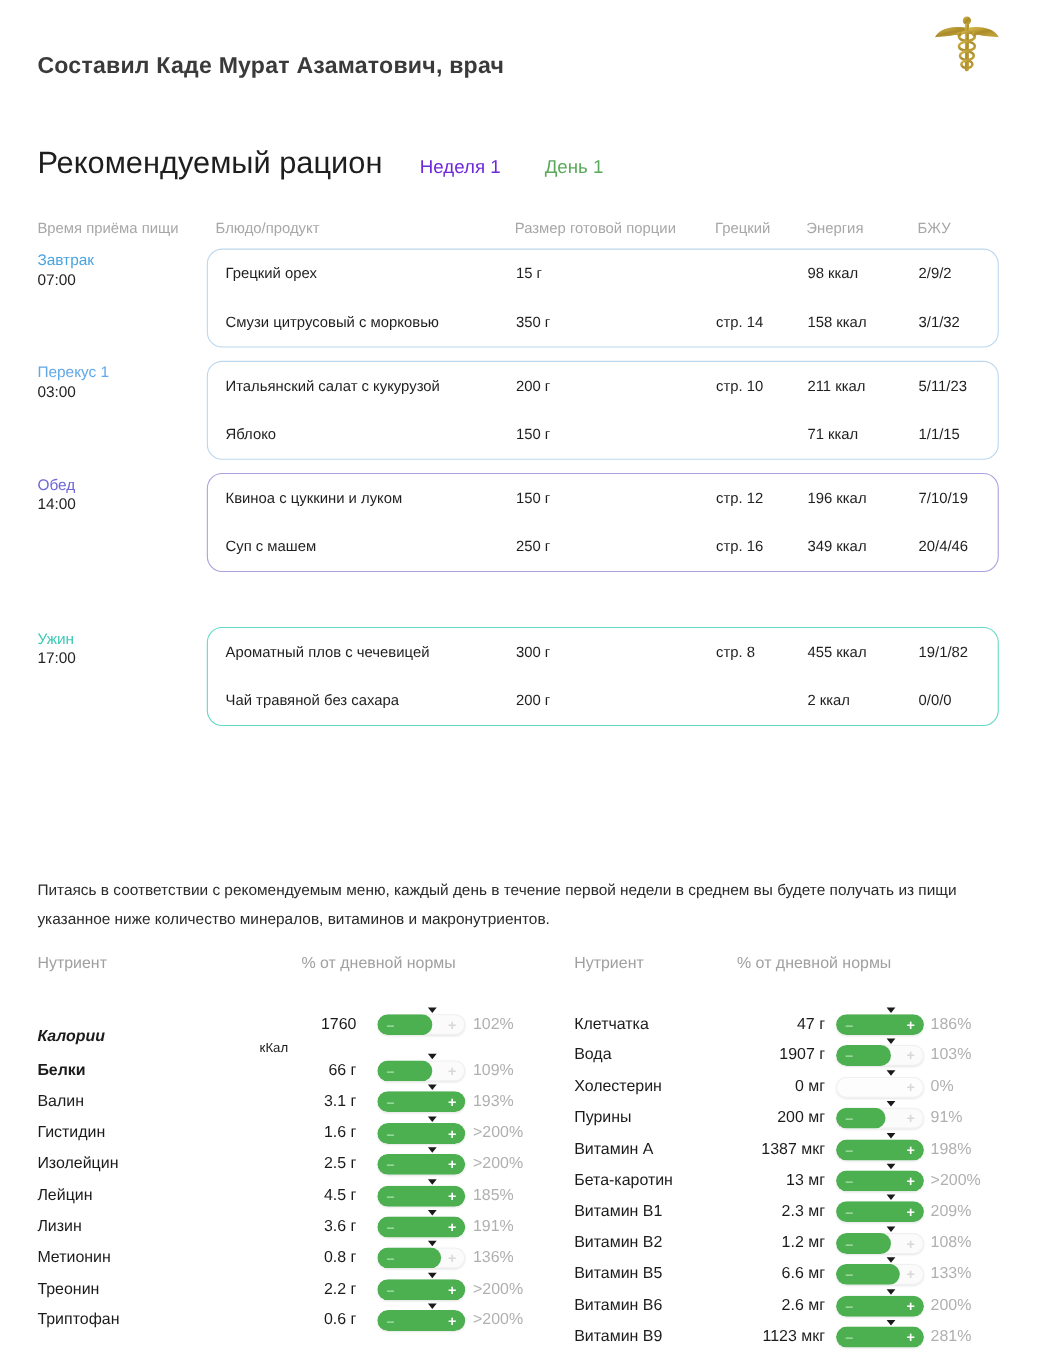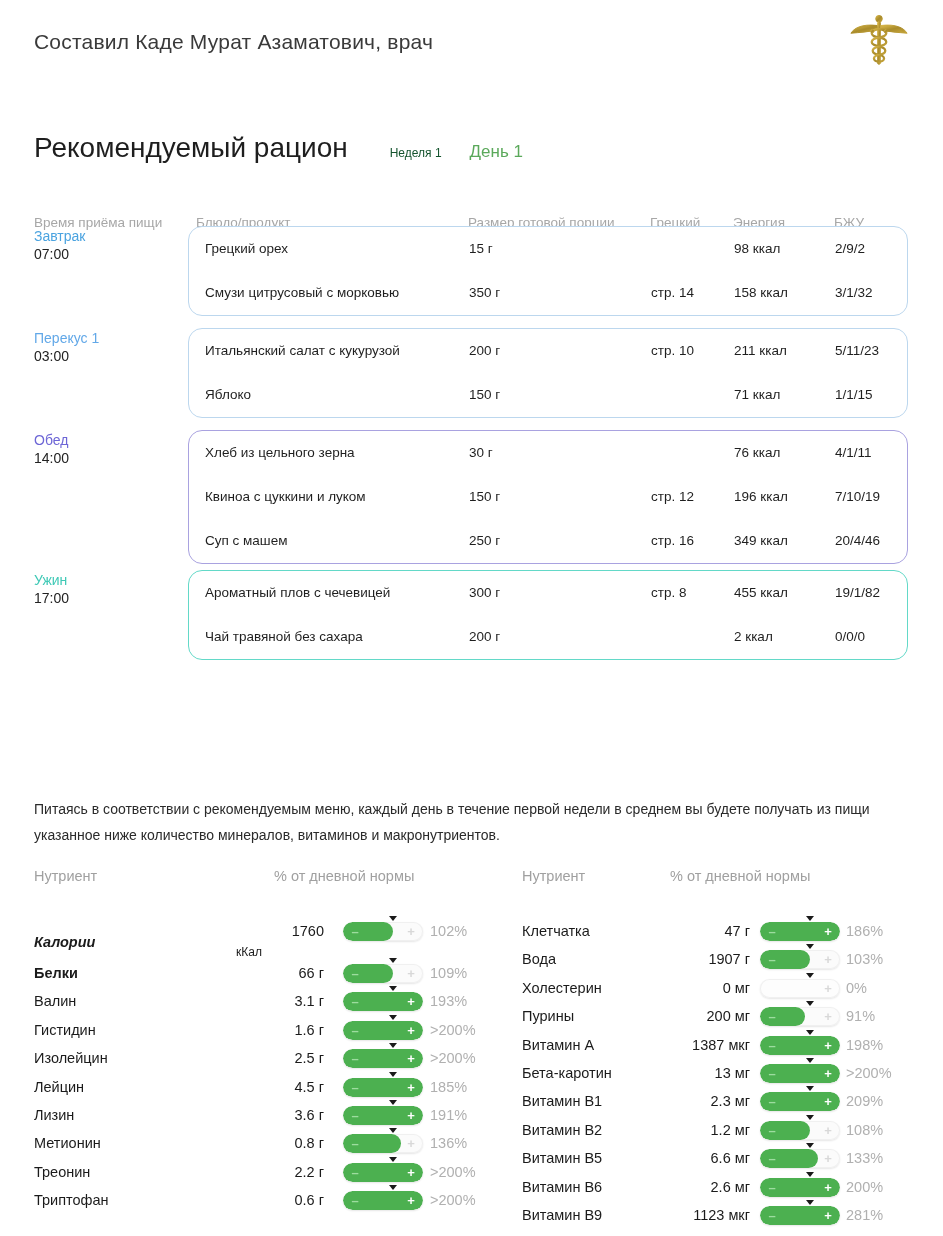--- a/index.html
+++ b/index.html
@@ -8,33 +8,33 @@
     width:943px; height:1236px; overflow:hidden;
     background:#ffffff;
     font-family:"Liberation Sans","DejaVu Sans",sans-serif;
     color:#222; position:relative;
   }
   .page{position:relative;width:943px;height:1236px;}
 
   
   .doc-header{position:absolute;left:0;top:0;width:943px;height:100px;}
   .doc-author{
-    position:absolute;left:34px;top:30px;
-    font-size:21px;color:#3a3a3a;letter-spacing:.2px;white-space:nowrap;
+    position:absolute;left:34px;top:48px;
+    font-size:21px;color:#3a3a3a;letter-spacing:.2px;white-space:nowrap;font-weight:bold;
   }
   .caduceus{position:absolute;left:848px;top:10px;width:62px;height:62px;}
 
   
-  .ration-title-row{position:absolute;left:34px;top:132px;display:flex;align-items:baseline;gap:0;}
+  .ration-title-row{position:absolute;left:34px;top:132px;display:flex;align-items:baseline;gap:12px;}
   .ration-title{font-size:28px;color:#1e1e1e;font-weight:400;white-space:nowrap;}
-  .week-pill{margin-left:42px;font-size:12px;color:#14532d;white-space:nowrap;}
+  .week-pill{margin-left:22px;font-size:17px;color:#6d28d9;white-space:nowrap;}
   .day-pill{margin-left:28px;font-size:17px;color:#5ba95b;white-space:nowrap;}
 
   
-  .meal-head{position:absolute;left:0;top:200px;width:943px;height:20px;font-size:13.5px;color:#a7a7a7;margin-top:15px;}
+  .meal-head{position:absolute;left:0;top:200px;width:943px;height:20px;font-size:13.5px;color:#a7a7a7;}
   .meal-head span{position:absolute;white-space:nowrap;top:0;}
   .mh-time{left:34px;}
   .mh-dish{left:196px;}
   .mh-portion{left:468px;}
   .mh-recipe{left:650px;}
   .mh-energy{left:733px;}
   .mh-bju{left:834px;}
 
   
   .meal-block{position:absolute;left:0;width:943px;}
@@ -233,27 +233,20 @@
           </div>
         </div>
       </div>
       <div class="meal-block accent-purple" style="top: 432px;">
         <div class="meal-label">
           <div class="meal-name" style="color: rgb(109, 102, 214);">Обед</div>
           <div class="meal-time">14:00</div>
         </div>
         <div class="meal-card" style="border-color: rgb(169, 162, 224); top: -2px;">
           <div class="meal-row">
-            <span class="mr-dish">Хлеб из цельного зерна</span>
-            <span class="mr-portion">30 г</span>
-            <span class="mr-recipe"></span>
-            <span class="mr-energy">76 ккал</span>
-            <span class="mr-bju">4/1/11</span>
-          </div>
-          <div class="meal-row">
             <span class="mr-dish">Квиноа с цуккини и луком</span>
             <span class="mr-portion">150 г</span>
             <span class="mr-recipe">стр. 12</span>
             <span class="mr-energy">196 ккал</span>
             <span class="mr-bju">7/10/19</span>
           </div>
           <div class="meal-row">
             <span class="mr-dish">Суп с машем</span>
             <span class="mr-portion">250 г</span>
             <span class="mr-recipe">стр. 16</span>

